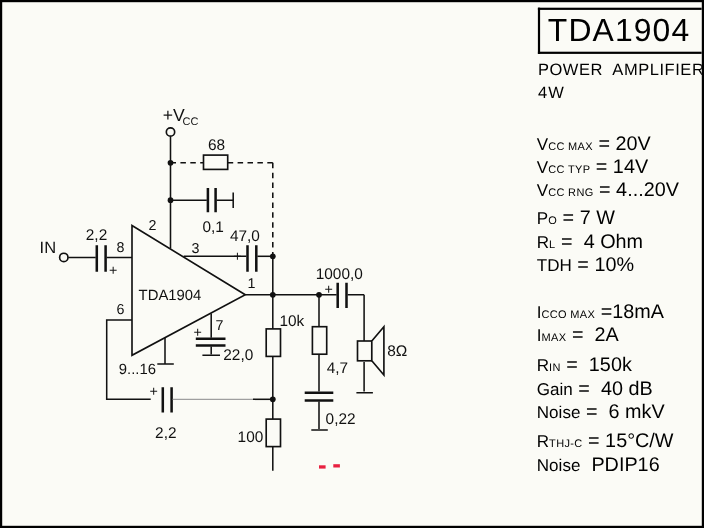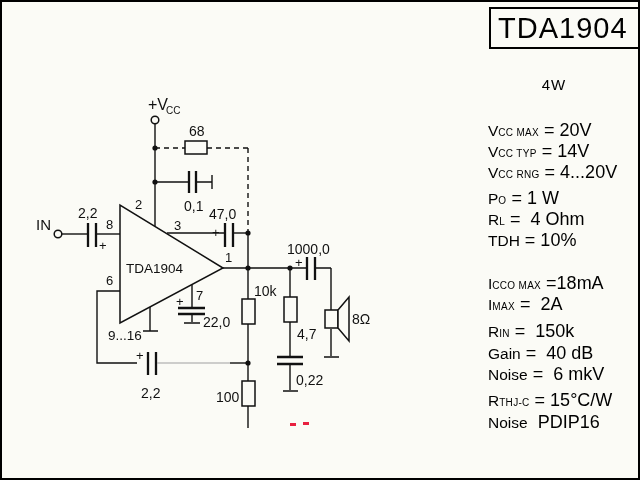--- a/index.html
+++ b/index.html
@@ -15,21 +15,21 @@
   .dot{fill:#111;stroke:none;}
   .lbl{font-size:14px;}
   .pin{font-size:13px;}
   .plus{font-size:13px;}
   
   #title-box{position:absolute;left:487px;top:5px;right:0;height:38px;
              border:2px solid #000;border-right:none;display:flex;align-items:center;}
   #title-box span{font-size:29px;letter-spacing:1px;padding-left:7px;white-space:pre;}
   #subtitle{position:absolute;left:487px;top:53px;width:151px;text-align:center;
             font-size:15px;letter-spacing:.5px;white-space:pre;}
-  #power-rating{position:absolute;left:487px;top:74px;width:130px;text-align:center;
+  #power-rating{position:absolute;left:487px;top:74px;width:130px;text-align:left;
             font-size:15px;letter-spacing:1px;}
   .spec-line{position:absolute;left:486px;white-space:pre;}
   .pp{font-size:15.5px;}
   .ss{font-size:10px;letter-spacing:.3px;}
   .vv{font-size:18px;}
   .redmark{position:absolute;background:#e82040;}
 </style>
 </head>
 <body>
 
@@ -159,27 +159,28 @@
       <path class="wire" d="M331,329 V356 M324,357 H339"></path>
     </g>
   </svg>
 
   <div class="redmark" style="left:288px;top:421px;width:6px;height:3px;"></div>
   <div class="redmark" style="left:301px;top:420px;width:6px;height:3px;"></div>
 
   <div id="title-box">
     <span>TDA1904</span>
   </div>
+  <div id="subtitle">POWER  AMPLIFIER</div>
   <div id="power-rating">4W</div>
 
   <div class="spec-line" style="top:118px"><span class="pp">V</span><span class="ss">CC MAX</span><span class="vv"> = 20V</span></div>
   <div class="spec-line" style="top:139px"><span class="pp">V</span><span class="ss">CC TYP</span><span class="vv"> = 14V</span></div>
   <div class="spec-line" style="top:160px"><span class="pp">V</span><span class="ss">CC RNG</span><span class="vv"> = 4...20V</span></div>
 
-  <div class="spec-line" style="top:186px"><span class="pp">P</span><span class="ss">O</span><span class="vv"> = 1 W</span></div>
+  <div class="spec-line" style="top:186px"><span class="pp">P</span><span class="ss">O</span><span class="vv"> = 7 W</span></div>
   <div class="spec-line" style="top:207px"><span class="pp">R</span><span class="ss">L</span><span class="vv"> =  4 Ohm</span></div>
   <div class="spec-line" style="top:228px"><span class="pp">TDH</span><span class="ss"></span><span class="vv"> = 10%</span></div>
 
   <div class="spec-line" style="top:271px"><span class="pp">I</span><span class="ss">CCO MAX</span><span class="vv"> =18mA</span></div>
   <div class="spec-line" style="top:292px"><span class="pp">I</span><span class="ss">MAX</span><span class="vv"> =  2A</span></div>
 
   <div class="spec-line" style="top:319px"><span class="pp">R</span><span class="ss">IN</span><span class="vv"> =  150k</span></div>
   <div class="spec-line" style="top:341px"><span class="pp">Gain</span><span class="ss"></span><span class="vv"> =  40 dB</span></div>
   <div class="spec-line" style="top:362px"><span class="pp">Noise</span><span class="ss"></span><span class="vv"> =  6 mkV</span></div>
 

